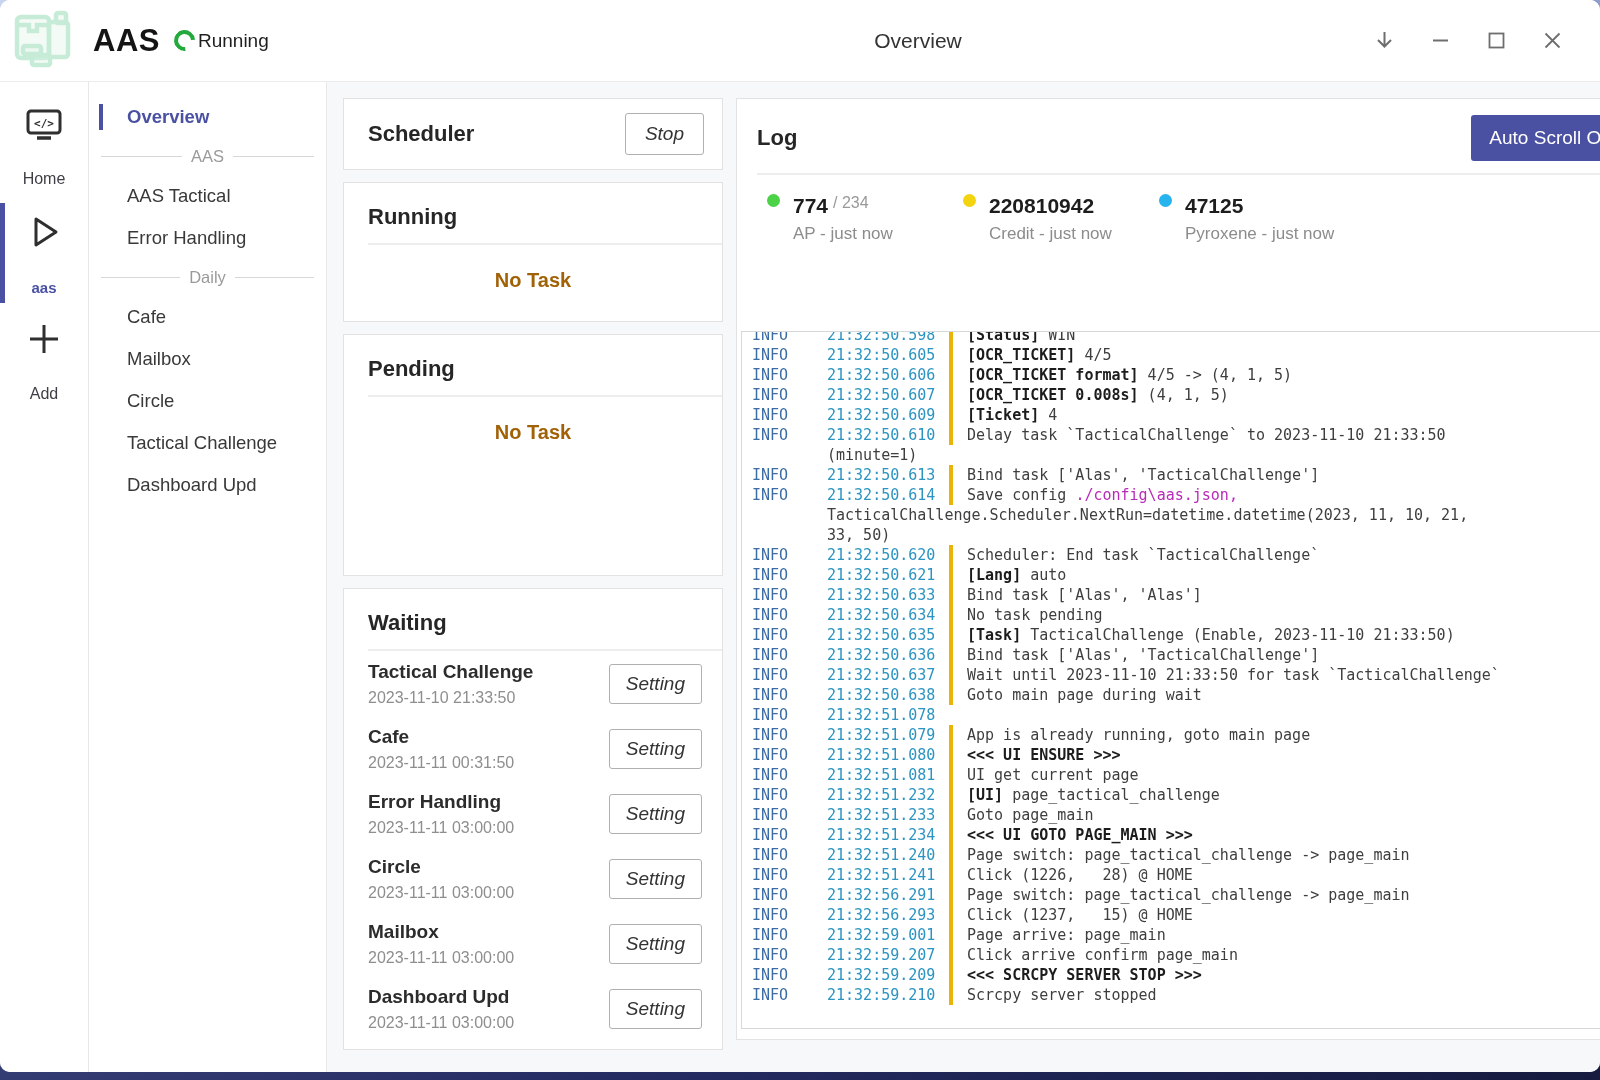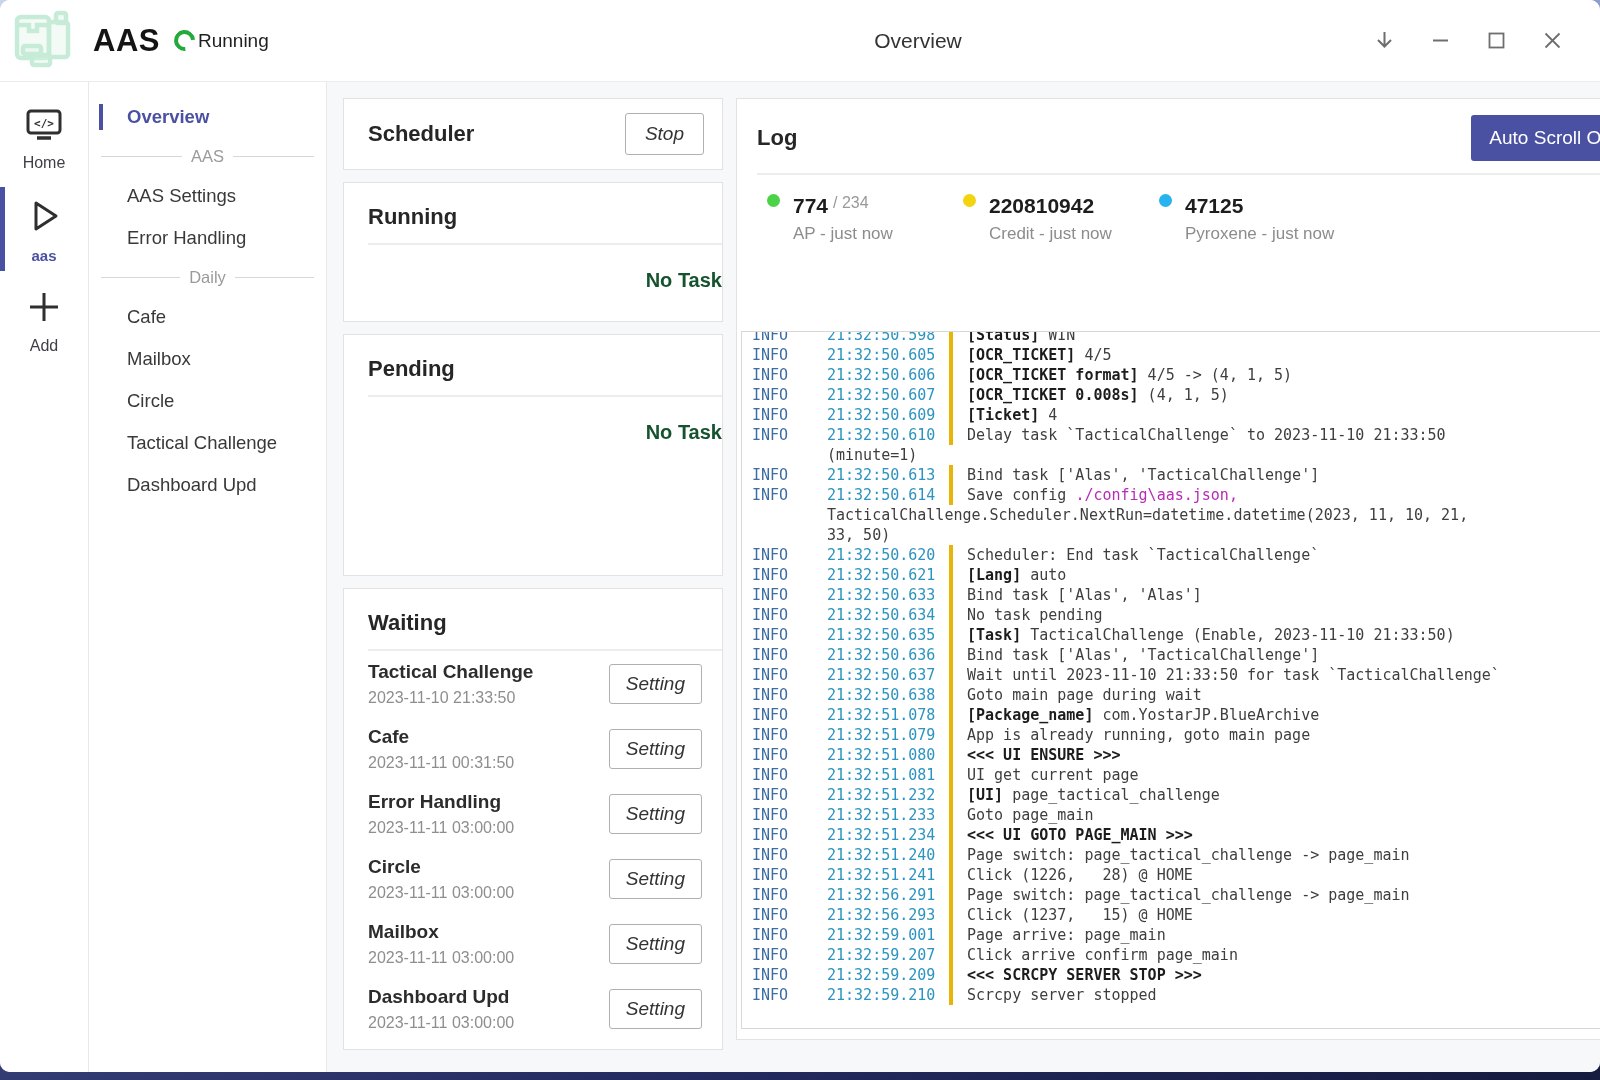--- a/index.html
+++ b/index.html
@@ -20,21 +20,21 @@
   .spinner { width:21px; height:21px; border:4.5px solid #24a93c; border-right-color:transparent; border-radius:50%; margin-left:14px; transform:rotate(40deg); flex:none; }
   .runstate { font-size:19px; color:#1f1f1f; margin-left:3px; }
   .wintitle { position:absolute; left:918px; transform:translateX(-50%); font-size:21px; color:#333; }
   .winctrls { position:absolute; right:28px; top:0; height:100%; display:flex; align-items:center; gap:16px; }
   .winbtn { width:40px; height:44px; background:transparent; border:none; display:flex; align-items:center; justify-content:center; cursor:pointer; }
   .winbtn svg { stroke:#6e6e6e; }
   
   .shell { display:flex; height:calc(100% - 82px); }
   .rail { width:89px; border-right:1px solid #e8e8e8; background:#fff; padding-top:12px; flex:none; }
   .rail-item { position:relative; display:flex; flex-direction:column; align-items:center; padding:13px 0 11px; cursor:pointer; }
-  .rail-item .rlabel { margin-top:7px; font-size:16px; color:#3e3e46; }
+  .rail-item .rlabel { margin-top:23px; font-size:16px; color:#3e3e46; }
   .rail-item.active .rlabel { color:#4a51a2; font-weight:700; font-size:15px; }
   .rail-item.active::before { content:""; position:absolute; left:0; top:4px; bottom:4px; width:5px; background:#4a51a2; }
   
   .nav { width:238px; border-right:1px solid #e8e8e8; background:#fff; padding-top:14px; flex:none; }
   .nav-link { position:relative; padding:9px 0 9px 38px; font-size:18.5px; color:#393939; line-height:24px; cursor:pointer; }
   .nav-link.active { color:#4a51a2; font-weight:700; }
   .nav-link.active::before { content:""; position:absolute; left:10px; top:8px; bottom:8px; width:4px; background:#4a51a2; }
   .nav-div { display:flex; align-items:center; gap:9px; margin:9px 12px; color:#9a9a9a; font-size:16.5px; }
   .nav-div .line { flex:1; border-top:1px solid #d7d7d7; }
   
@@ -45,21 +45,21 @@
   .card { background:#fff; border:1px solid #e2e2e2; margin-bottom:12px; }
   .card h2 { font-size:22px; font-weight:600; color:#262626; }
   .hr { border-bottom:2px solid #ededed; margin-left:24px; }
   
   .card-sched { height:72px; display:flex; align-items:center; justify-content:space-between; padding:0 18px 0 24px; }
   .btn { background:#fff; border:1px solid #b0b0b0; border-radius:3px; color:#333; font-size:19px; font-family:"Liberation Sans",sans-serif; padding:9px 19px; cursor:pointer;font-style:italic; }
   
   .card-running { height:140px; }
   .card-pending { height:242px; }
   .card-running h2, .card-pending h2, .card-wait h2 { padding:21px 24px 13px; }
-  .notask { text-align:right; color:#14532d; font-weight:600; font-size:20px; padding-top:24px; }
+  .notask { text-align:center; color:#a16207; font-weight:600; font-size:20px; padding-top:24px; }
   
   .card-wait { padding-bottom:8px; }
   .wait-item { display:flex; align-items:center; padding:8px 20px 8px 24px; }
   .wait-info { flex:1; }
   .wait-name { font-size:19px; font-weight:700; color:#2c2c2c; line-height:25px; }
   .wait-time { font-size:16px; color:#8e8e8e; margin-top:4px; line-height:20px; }
   .btn.setting { flex:none; padding:8px 16px; }
   
   .card-log { height:942px; display:flex; flex-direction:column; margin-bottom:0; }
   .log-head { display:flex; align-items:center; justify-content:space-between; padding:16px 18px 12px 20px; }
@@ -166,21 +166,21 @@
     <nav class="nav" id="nav">
         <div class="nav-link active">
     <span>Overview</span>
   </div>
         <div class="nav-div">
     <span class="line"></span>
     <span class="dlabel">AAS</span>
     <span class="line"></span>
   </div>
         <div class="nav-link">
-    <span>AAS Settings</span>
+    <span>AAS Tactical</span>
   </div>
         <div class="nav-link">
     <span>Error Handling</span>
   </div>
         <div class="nav-div">
     <span class="line"></span>
     <span class="dlabel">Daily</span>
     <span class="line"></span>
   </div>
         <div class="nav-link">
@@ -313,21 +313,21 @@
                 <div class="logrow"><span class="lvl"></span><span class="contmsg">TacticalChallenge.Scheduler.NextRun=datetime.datetime(2023, 11, 10, 21,</span></div>
                 <div class="logrow"><span class="lvl"></span><span class="contmsg">33, 50)</span></div>
                 <div class="logrow"><span class="lvl">INFO</span><span class="time">21:32:50.620</span><span class="msg"><span>Scheduler: End task `TacticalChallenge`</span></span></div>
                 <div class="logrow"><span class="lvl">INFO</span><span class="time">21:32:50.621</span><span class="msg"><span class="seg-b">[Lang]</span><span> auto</span></span></div>
                 <div class="logrow"><span class="lvl">INFO</span><span class="time">21:32:50.633</span><span class="msg"><span>Bind task ['Alas', 'Alas']</span></span></div>
                 <div class="logrow"><span class="lvl">INFO</span><span class="time">21:32:50.634</span><span class="msg"><span>No task pending</span></span></div>
                 <div class="logrow"><span class="lvl">INFO</span><span class="time">21:32:50.635</span><span class="msg"><span class="seg-b">[Task]</span><span> TacticalChallenge (Enable, 2023-11-10 21:33:50)</span></span></div>
                 <div class="logrow"><span class="lvl">INFO</span><span class="time">21:32:50.636</span><span class="msg"><span>Bind task ['Alas', 'TacticalChallenge']</span></span></div>
                 <div class="logrow"><span class="lvl">INFO</span><span class="time">21:32:50.637</span><span class="msg"><span>Wait until 2023-11-10 21:33:50 for task `TacticalChallenge`</span></span></div>
                 <div class="logrow"><span class="lvl">INFO</span><span class="time">21:32:50.638</span><span class="msg"><span>Goto main page during wait</span></span></div>
-                <div class="logrow"><span class="lvl">INFO</span><span class="time">21:32:51.078</span><span class="msg"><span class="seg-b">[Package_name]</span><span> com.YostarJP.BlueArchive</span></span></div>
+                <div class="logrow"><span class="lvl">INFO</span><span class="time">21:32:51.078</span></div>
                 <div class="logrow"><span class="lvl">INFO</span><span class="time">21:32:51.079</span><span class="msg"><span>App is already running, goto main page</span></span></div>
                 <div class="logrow"><span class="lvl">INFO</span><span class="time">21:32:51.080</span><span class="msg"><span class="seg-b">&lt;&lt;&lt; UI ENSURE &gt;&gt;&gt;</span></span></div>
                 <div class="logrow"><span class="lvl">INFO</span><span class="time">21:32:51.081</span><span class="msg"><span>UI get current page</span></span></div>
                 <div class="logrow"><span class="lvl">INFO</span><span class="time">21:32:51.232</span><span class="msg"><span class="seg-b">[UI]</span><span> page_tactical_challenge</span></span></div>
                 <div class="logrow"><span class="lvl">INFO</span><span class="time">21:32:51.233</span><span class="msg"><span>Goto page_main</span></span></div>
                 <div class="logrow"><span class="lvl">INFO</span><span class="time">21:32:51.234</span><span class="msg"><span class="seg-b">&lt;&lt;&lt; UI GOTO PAGE_MAIN &gt;&gt;&gt;</span></span></div>
                 <div class="logrow"><span class="lvl">INFO</span><span class="time">21:32:51.240</span><span class="msg"><span>Page switch: page_tactical_challenge -&gt; page_main</span></span></div>
                 <div class="logrow"><span class="lvl">INFO</span><span class="time">21:32:51.241</span><span class="msg"><span>Click (1226,   28) @ HOME</span></span></div>
                 <div class="logrow"><span class="lvl">INFO</span><span class="time">21:32:56.291</span><span class="msg"><span>Page switch: page_tactical_challenge -&gt; page_main</span></span></div>
                 <div class="logrow"><span class="lvl">INFO</span><span class="time">21:32:56.293</span><span class="msg"><span>Click (1237,   15) @ HOME</span></span></div>

